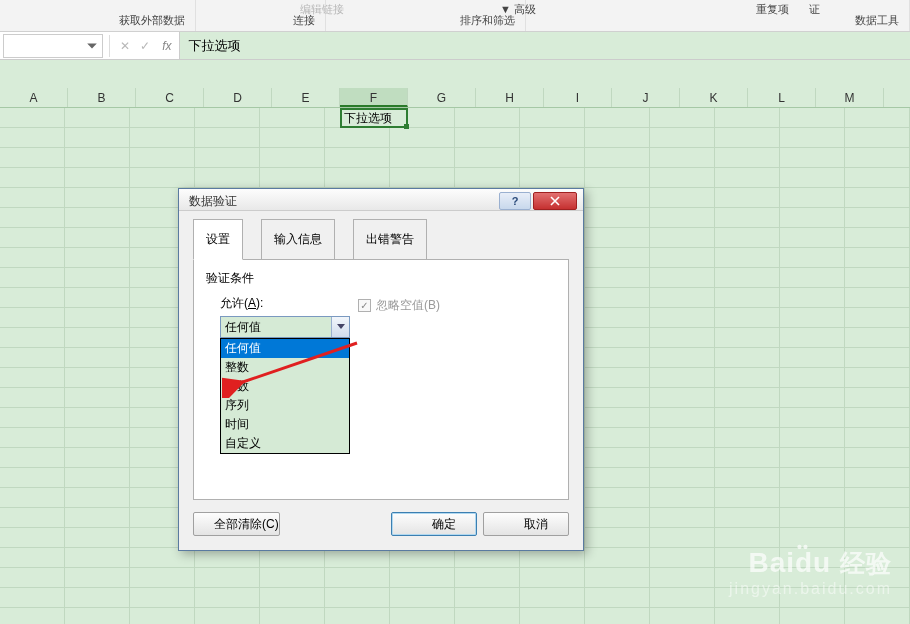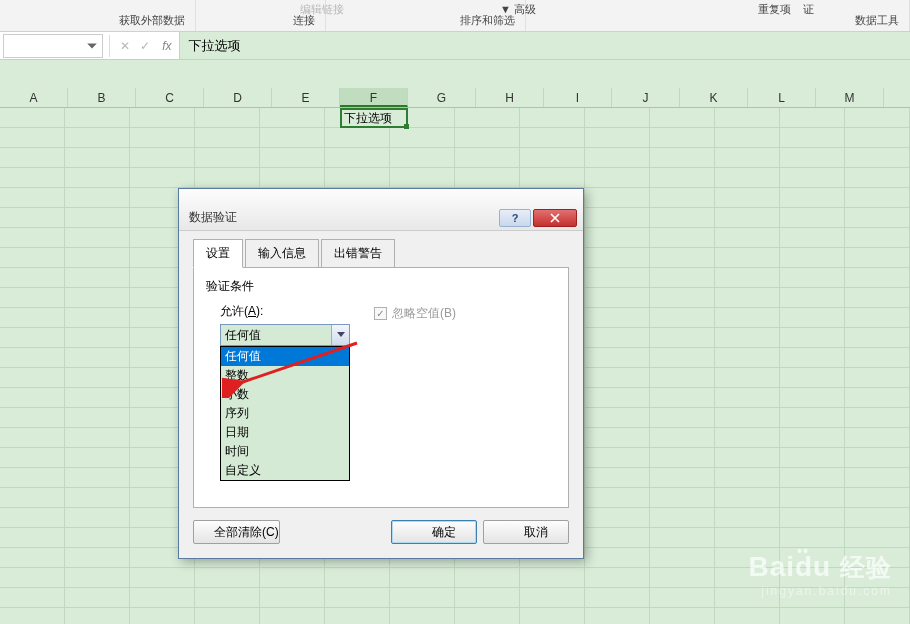--- a/index.html
+++ b/index.html
@@ -27,39 +27,39 @@
     
     
     .grid { position: relative; background: #d8ecd8; }
     .grid-row { display: flex; height: 20px; }
     .grid-cell { width: 68px; height: 20px; border-right: 1px solid #c0d8c0; border-bottom: 1px solid #c0d8c0; }
     .active-cell { position: absolute; left: 340px; top: 0; width: 68px; height: 20px; border: 2px solid #2e7d32; background: #d8ecd8; display: flex; align-items: center; padding: 0 2px; font-size: 12px; }
     .active-cell::after { content: ''; position: absolute; right: -3px; bottom: -3px; width: 5px; height: 5px; background: #2e7d32; }
     
     
     .dialog { position: absolute; left: 178px; top: 188px; width: 406px; background: #f0f0f0; border: 1px solid #5a7aa0; box-shadow: 3px 3px 10px rgba(0,0,0,0.3); }
-    .titlebar { height: 42px; background: linear-gradient(#fdfdfd, #e8e8e8); display: flex; align-items: center; padding: 16px 6px 0 10px; border-bottom: 1px solid #ccc; }
+    .titlebar { height: 22px; background: linear-gradient(#fdfdfd, #e8e8e8); display: flex; align-items: flex-end; padding: 16px 6px 0 10px; border-bottom: 1px solid #ccc; }
     .titlebar-text { font-size: 12px; color: #333; }
     .titlebar-btns { margin-left: auto; display: flex; gap: 2px; }
     .tb-btn { width: 32px; height: 18px; border-radius: 2px; display: flex; align-items: center; justify-content: center; }
     .tb-help { background: linear-gradient(#e8eef8, #c8d8ec); border: 1px solid #9ab0d0; color: #2a4a7a; font-size: 11px; font-weight: bold; }
     .tb-close { background: linear-gradient(#e27070, #c53030); border: 1px solid #a02020; width: 44px; }
     
     .dialog-body { padding: 8px 14px 14px; background: #f0f0f0; }
     
     
     .tabs { display: flex; border-bottom: 1px solid #b0b0b0; }
-    .tab { padding: 5px 12px; border: 1px solid #b0b0b0; border-bottom: none; background: #f0f0f0; margin-right: 2px; font-size: 12px; cursor: pointer; }
+    .tab { padding: 11px 12px; border: 1px solid #b0b0b0; border-bottom: none; background: #f0f0f0; margin-right: 18px; font-size: 12px; cursor: pointer; }
     .tab.active { background: #fff; border-bottom: 1px solid #fff; margin-bottom: -1px; position: relative; z-index: 1; }
     .tab-panel { background: #fff; border: 1px solid #b0b0b0; border-top: none; padding: 10px 12px 11px; min-height: 240px; }
     
     
     .fieldset-lbl { font-size: 12px; margin-bottom: 8px; position: relative; }
     
-    .allow-row { display: flex; align-items: flex-start; gap: 24px; margin-left: 14px; }
+    .allow-row { display: flex; align-items: flex-start; gap: 8px; margin-left: 14px; }
     .allow-col { display: flex; flex-direction: column; }
     .allow-lbl { font-size: 12px; margin-bottom: 4px; }
     .allow-lbl u { text-decoration: underline; }
     
     .combo { width: 130px; height: 22px; border: 1px solid #7a99c0; background: #d5ead5; display: flex; align-items: center; padding: 0 4px; font-size: 12px; position: relative; }
     .combo-dd { position: absolute; right: 0; top: 0; width: 18px; height: 100%; background: linear-gradient(#f2f6fb, #d0dcec); border-left: 1px solid #9ab0d0; display: flex; align-items: center; justify-content: center; }
     
     .dropdown-list { width: 130px; border: 1px solid #000; background: #d5ead5; font-size: 12px; }
     .dd-item { padding: 1px 4px; cursor: pointer; }
     .dd-item.selected { background: #0078d7; color: #fff; }
@@ -74,39 +74,39 @@
     .btn.primary { border: 1px solid #3c7fb1; box-shadow: inset 0 0 0 1px #b0d8f0; }
     .footer-spacer { flex: 1; }
     
     
     .arrow-svg { position: absolute; left: 222px; top: 338px; width: 140px; height: 60px; pointer-events: none; z-index: 100; }
     
     
     .watermark { position: absolute; right: 18px; bottom: 26px; color: rgba(255,255,255,0.7); font-family: Arial; text-align: right; }
     .wm-big { font-size: 28px; font-weight: bold; letter-spacing: 1px; }
     .wm-big .cn { font-size: 25px; }
-    .wm-small { font-size: 12px; letter-spacing: 2px; opacity: 0.7; text-align: right; }
+    .wm-small { font-size: 16px; letter-spacing: 2px; opacity: 0.7; text-align: right; }
   </style>
 </head>
 <body>
 
 <div class="ribbon">
   <div class="ribbon-group" style="width:196px">
     <span>获取外部数据</span>
   </div>
   <div class="ribbon-group" style="width:130px">
     <span class="ribbon-disabled" style="position:absolute;top:2px;left:300px">编辑链接</span>
     <span>连接</span>
   </div>
   <div class="ribbon-group" style="width:200px">
     <span style="position:absolute;top:2px;left:500px;color:#444">▼ <span>高级</span></span>
     <span>排序和筛选</span>
   </div>
   <div class="ribbon-group" style="width:270px;margin-left:auto">
-    <div style="position:absolute;top:2px;right:96px;display:flex;gap:12px;color:#444">
+    <div style="position:absolute;top:2px;right:90px;display:flex;gap:20px;color:#444">
       <span>重复项</span>
       <span>证</span>
     </div>
     <span>数据工具</span>
   </div>
 </div>
 
 <div class="formula-bar">
   <div class="name-box">
     <span></span>
@@ -598,21 +598,20 @@
               <svg width="8" height="6" viewBox="0 0 8 6">
                   <path d="M0 0 L4 5 L8 0 Z" fill="#446"></path>
                 </svg>
             </div>
           </div>
           <div class="dropdown-list">
             <div class="dd-item selected">任何值</div>
             <div class="dd-item">整数</div>
             <div class="dd-item">小数</div>
             <div class="dd-item">序列</div>
-            <div class="dd-item">日期</div>
             <div class="dd-item">时间</div>
             <div class="dd-item">自定义</div>
           </div>
         </div>
         <div class="chk-row">
           <div class="chk">✓</div>
           <span>忽略空值(B)</span>
         </div>
       </div>
     </div>

